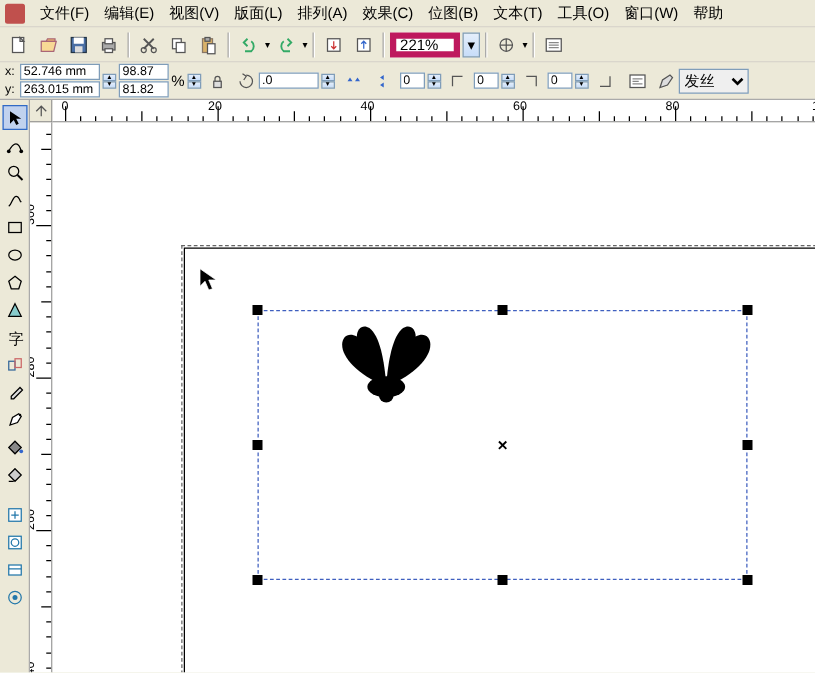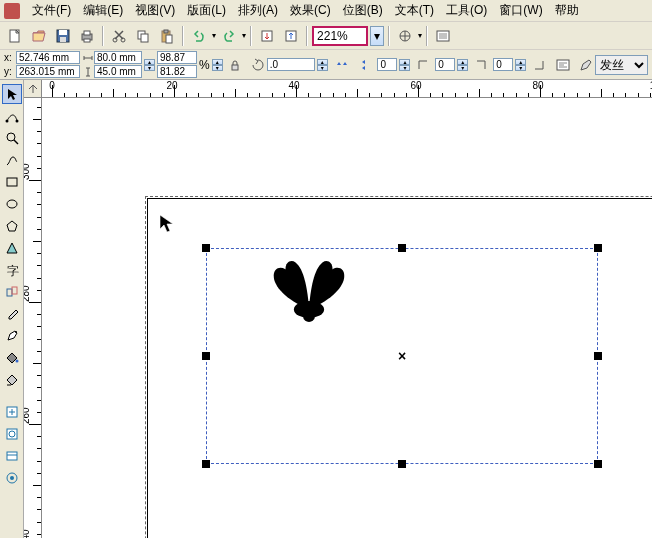--- a/index.html
+++ b/index.html
@@ -5,21 +5,21 @@
 * { margin: 0; padding: 0; box-sizing: border-box; font-family: "SimSun", "宋体", sans-serif; font-size: 12px; }
 body { background: #ece9d8; width: 652px; height: 538px; overflow: hidden; user-select: none; }
 
 .menubar { height: 22px; background: #ece9d8; display: flex; align-items: center; padding: 0 4px; border-bottom: 1px solid #d4d0c8; }
 .menu-logo { width: 16px; height: 16px; background: #c0504d; border-radius: 2px; margin-right: 6px; }
 .menubar span { padding: 2px 6px; cursor: default; }
 
 .toolbar { height: 28px; background: #ece9d8; display: flex; align-items: center; padding: 0 4px; border-bottom: 1px solid #d4d0c8; gap: 2px; }
 .toolbar .btn { width: 22px; height: 22px; display: flex; align-items: center; justify-content: center; border: 1px solid transparent; cursor: default; }
 .toolbar .sep { width: 2px; height: 20px; border-left: 1px solid #aaa; border-right: 1px solid #fff; margin: 0 2px; }
-.toolbar input.zoom { width: 56px; height: 20px; border: 2px solid #be185d; padding: 0 3px; background: #fff; }
+.toolbar input.zoom { width: 56px; height: 20px; border: 5px solid #be185d; padding: 0 3px; background: #fff; }
 .toolbar .dropdown-btn { width: 14px; height: 20px; border: 1px solid #7f9db9; background: linear-gradient(#e4eefb,#c7ddf9); margin-left: 0; display: flex; align-items: center; justify-content: center; }
 
 .propbar { height: 30px; background: #ece9d8; display: flex; align-items: center; padding: 0 4px; border-bottom: 1px solid #aaa; gap: 2px; }
 .prop-group { display: flex; flex-direction: column; gap: 1px; }
 .prop-field { display: flex; align-items: center; height: 13px; }
 .prop-label { width: 12px; font-size: 10px; }
 .prop-input { width: 64px; height: 13px; border: 1px solid #7f9db9; font-size: 10px; padding: 0 2px; background: #fff; }
 .prop-input.small { width: 48px; }
 .prop-pct { width: 40px; }
 .spin { display:flex; flex-direction:column; }
@@ -181,34 +181,20 @@
 
 <div class="propbar">
   <div class="prop-group">
     <div class="prop-field">
         <span class="prop-label">x:</span>
         <input class="prop-input" value="52.746 mm" style="">
       </div>
     <div class="prop-field">
         <span class="prop-label">y:</span>
         <input class="prop-input" value="263.015 mm" style="">
-      </div>
-  </div>
-  <div class="prop-group">
-    <div class="prop-field">
-        <svg width="12" height="12">
-          <path d="M2 6h8M2 4v4M10 4v4" stroke="#555"></path>
-        </svg>
-        <input class="prop-input small" value="80.0 mm" style="">
-      </div>
-    <div class="prop-field">
-        <svg width="12" height="12">
-          <path d="M6 2v8M4 2h4M4 10h4" stroke="#555"></path>
-        </svg>
-        <input class="prop-input small" value="45.0 mm" style="">
       </div>
   </div>
   <div class="spin">
       <div class="sp">▴</div>
       <div class="sp">▾</div>
     </div>
   <div class="prop-group">
     <div class="prop-field">
         <input class="prop-input prop-pct" value="98.87" style="">
       </div>

